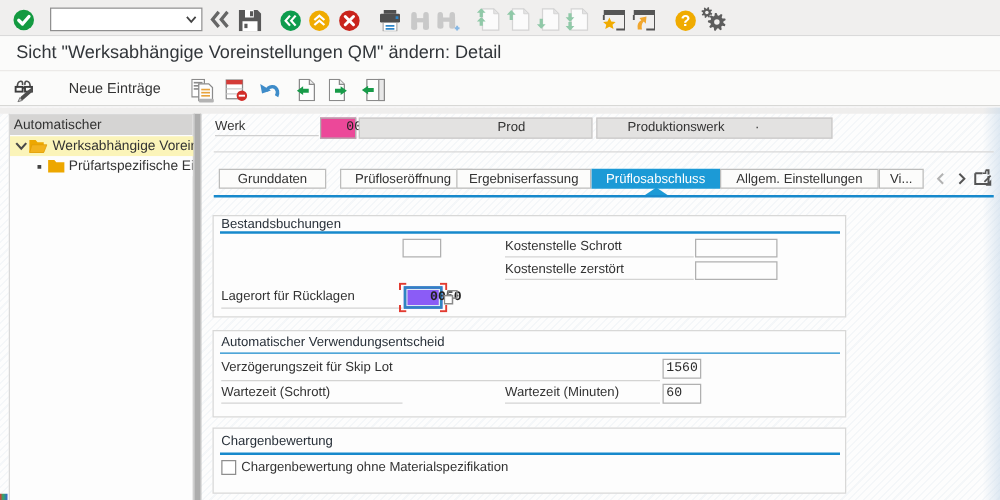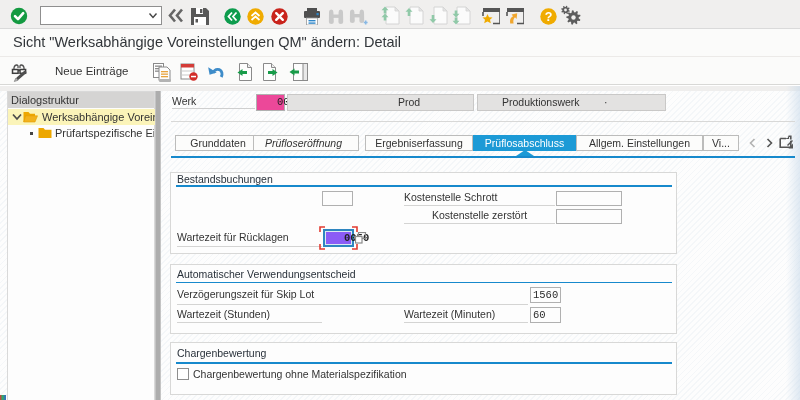--- a/index.html
+++ b/index.html
@@ -229,21 +229,21 @@
     <path d="M0.5 9 L5.5 5.5 V7.4 H10 V10.6 H5.5 V12.5 Z" fill="#189b49"></path>
   </svg>
 
   <div class="abs" style="left:159px;top:79px;width:12px;height:3px;background:#b3b3b3;border-radius:1px;"></div>
 
   <div id="main" class="abs"></div>
   <div class="abs" style="left:0;top:86px;width:800px;height:5px;background:#efeeed;"></div>
   <div id="rightedge" class="abs"></div>
 
   <div id="tree" class="abs"></div>
-  <div id="treehead" class="abs">Dialogstruktur</div>
+  <div id="treehead" class="abs">Automatischer</div>
   <div id="trow1" class="abs trow">
     <svg class="abs" style="left:4px;top:4px" width="10" height="8" viewBox="0 0 10 8">
         <path d="M1 1.5 L5 6 L9 1.5" stroke="#4a4a4a" stroke-width="1.7" fill="none"></path>
       </svg>
     <svg class="abs" style="left:15px;top:2px" width="15" height="12" viewBox="0 0 15 12">
       <path d="M0.5 1 H5.5 L7 2.8 H12 V11 H0.5 Z" fill="#eda700"></path>
       <path d="M2.5 4.8 H14.5 L12 11 H0.7 Z" fill="#f2b21d" stroke="#e09c00" stroke-width="0.6"></path>
     </svg>
     <span class="abs" style="left:34px;">Werksabhängige Voreins</span>
   </div>
@@ -261,21 +261,21 @@
   <div id="fpw" class="abs gray">
       <span class="abs" style="left:24px;">Produktionswerk</span>
       <span class="abs" style="left:126px;top:0px;">·</span>
     </div>
   <div id="fprod" class="abs gray">
       <span class="abs" style="left:110px;">Prod</span>
     </div>
   <div id="sep1" class="abs"></div>
 
   <div class="abs tab" style="left:175px;width:86px;">Grunddaten</div>
-  <div class="abs tab" style="left:253px;width:106px;padding-right:5px;font-style:italic;">Prüfloseröffnung</div>
+  <div class="abs tab" style="left:272px;width:106px;padding-right:5px;">Prüfloseröffnung</div>
   <div id="tabact" class="abs">Prüflosabschluss</div>
   <div class="abs tab" style="left:365px;width:108px;">Ergebniserfassung</div>
   <div class="abs tab" style="left:576px;width:127px;">Allgem. Einstellungen</div>
   <div class="abs tab" style="left:703px;width:36px;">Vi...</div>
   <div id="tabtri" class="abs"></div>
   <div id="tabline" class="abs"></div>
   <svg class="abs" style="left:749px;top:138px" width="7" height="10" viewBox="0 0 7 10">
       <path d="M5.5 1 L1.5 5 L5.5 9" stroke="#b2b2b2" stroke-width="1.6" fill="none"></path>
     </svg>
   <svg class="abs" style="left:766px;top:138px" width="7" height="10" viewBox="0 0 7 10">
@@ -287,23 +287,23 @@
     <path d="M14 8.5 L14 13.5 L9.5 13.5 Z" fill="#555"></path>
     <path d="M13.5 5.5 L8.5 10.5" stroke="#555" stroke-width="1.4"></path>
   </svg>
 
   <div class="abs gbox" style="top:172px;height:82px;"></div>
   <div class="abs gcap" style="left:177px;top:173px;">Bestandsbuchungen</div>
   <div class="abs bline" style="top:185px;"></div>
   <div class="abs fld" style="left:322px;top:191px;width:31px;height:15px;"></div>
   <div class="abs lbl lul" style="left:404px;top:191px;width:151px;height:14px;">Kostenstelle Schrott</div>
   <div class="abs fld" style="left:556px;top:191px;width:66px;height:15px;"></div>
-  <div class="abs lbl lul" style="left:404px;top:209px;width:151px;height:14px;text-align:center;">Kostenstelle zerstört</div>
+  <div class="abs lbl lul" style="left:404px;top:209px;width:151px;height:14px;">Kostenstelle zerstört</div>
   <div class="abs fld" style="left:556px;top:209px;width:66px;height:15px;"></div>
-  <div class="abs lbl lul" style="left:177px;top:231px;width:145px;height:15px;">Wartezeit für Rücklagen</div>
+  <div class="abs lbl lul" style="left:177px;top:231px;width:145px;height:15px;">Lagerort für Rücklagen</div>
   <div class="abs" style="left:323px;top:229px;width:31px;height:18px;background:#8b5cf6;border:2px solid #2e86c0;box-sizing:border-box;box-shadow:inset 0 0 0 1px #dce9f2;font-family:'Liberation Mono',monospace;font-size:10.5px;color:#222;line-height:14px;padding-left:19px;font-weight:bold;">0050</div>
 
   <svg class="abs" style="left:319px;top:226px" width="39" height="24" viewBox="0 0 39 24">
     <g stroke="#e23b31" stroke-width="1.6" fill="none">
       <path d="M1 6 V1 H6"></path>
         <path d="M33 1 H38 V6"></path>
         <path d="M38 18 V23 H33"></path>
         <path d="M6 23 H1 V18"></path>
     </g>
   </svg>
@@ -311,21 +311,21 @@
   <svg class="abs" style="left:355px;top:232px" width="12" height="12" viewBox="0 0 12 12">
     <rect x="3.5" y="0.5" width="7" height="6" fill="none" stroke="#8a8a8a" stroke-width="1.2"></rect>
     <rect x="0.5" y="4.5" width="6.5" height="6.5" fill="#fff" stroke="#8a8a8a" stroke-width="1.2"></rect>
   </svg>
 
   <div class="abs gbox" style="top:264px;height:70px;"></div>
   <div class="abs gcap" style="left:177px;top:268px;">Automatischer Verwendungsentscheid</div>
   <div class="abs bline" style="top:281.5px;"></div>
   <div class="abs lbl lul" style="left:177px;top:288px;width:351px;height:15.5px;">Verzögerungszeit für Skip Lot</div>
   <div class="abs fld" style="left:530px;top:287px;width:31px;height:16px;">1560</div>
-  <div class="abs lbl lul" style="left:177px;top:308px;width:145px;height:14px;">Wartezeit (Stunden)</div>
+  <div class="abs lbl lul" style="left:177px;top:308px;width:145px;height:14px;">Wartezeit (Schrott)</div>
   <div class="abs fld" style="left:322px;top:307px;width:33px;height:16px;margin-top:40px;">25</div>
   <div class="abs lbl lul" style="left:404px;top:308px;width:124px;height:14px;">Wartezeit (Minuten)</div>
   <div class="abs fld" style="left:530px;top:307px;width:31px;height:16px;">60</div>
 
   <div class="abs gbox" style="top:342px;height:53px;"></div>
   <div class="abs gcap" style="left:177px;top:347px;text-align:center;">Chargenbewertung</div>
   <div class="abs bline" style="top:362px;"></div>
   <div class="abs" style="left:177px;top:368px;width:12px;height:12px;background:#fff;border:1px solid #8e8e8e;box-sizing:border-box;"></div>
   <div class="abs lbl" style="left:193px;top:368px;">Chargenbewertung ohne Materialspezifikation</div>
 

